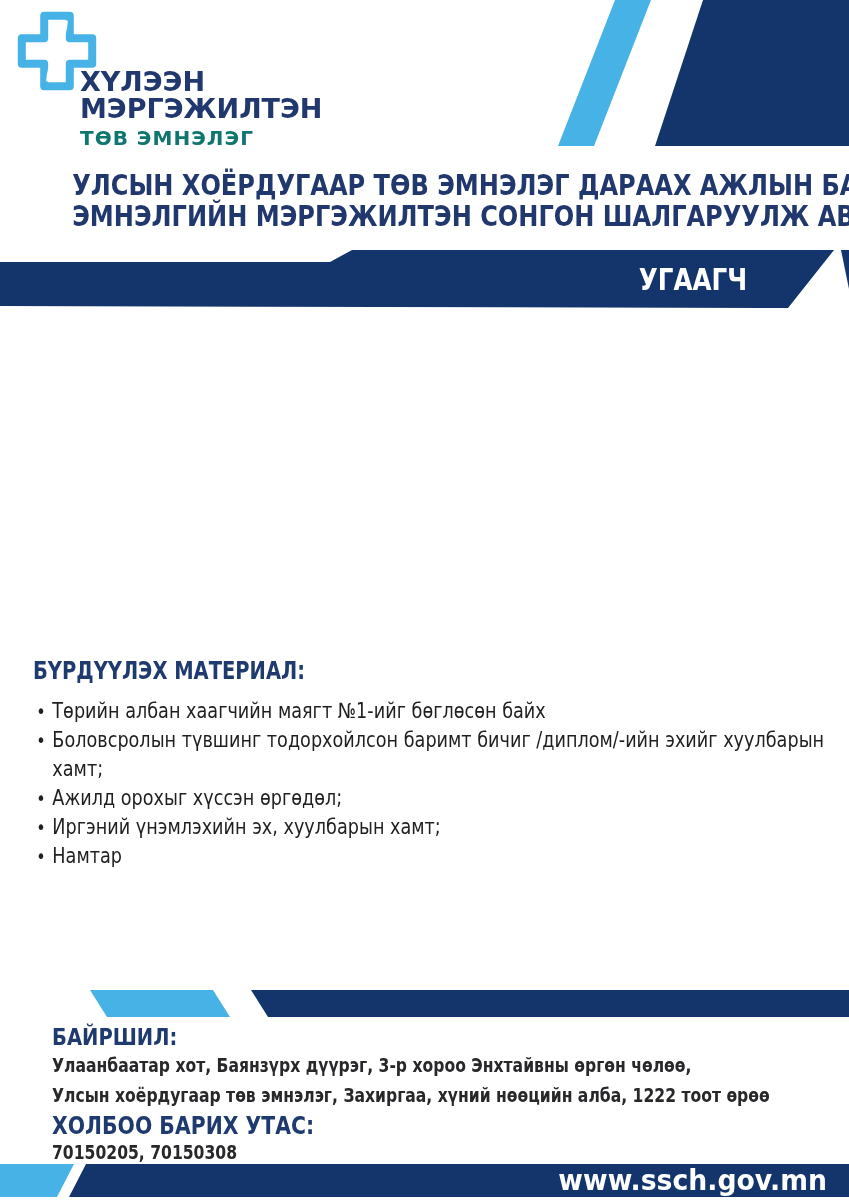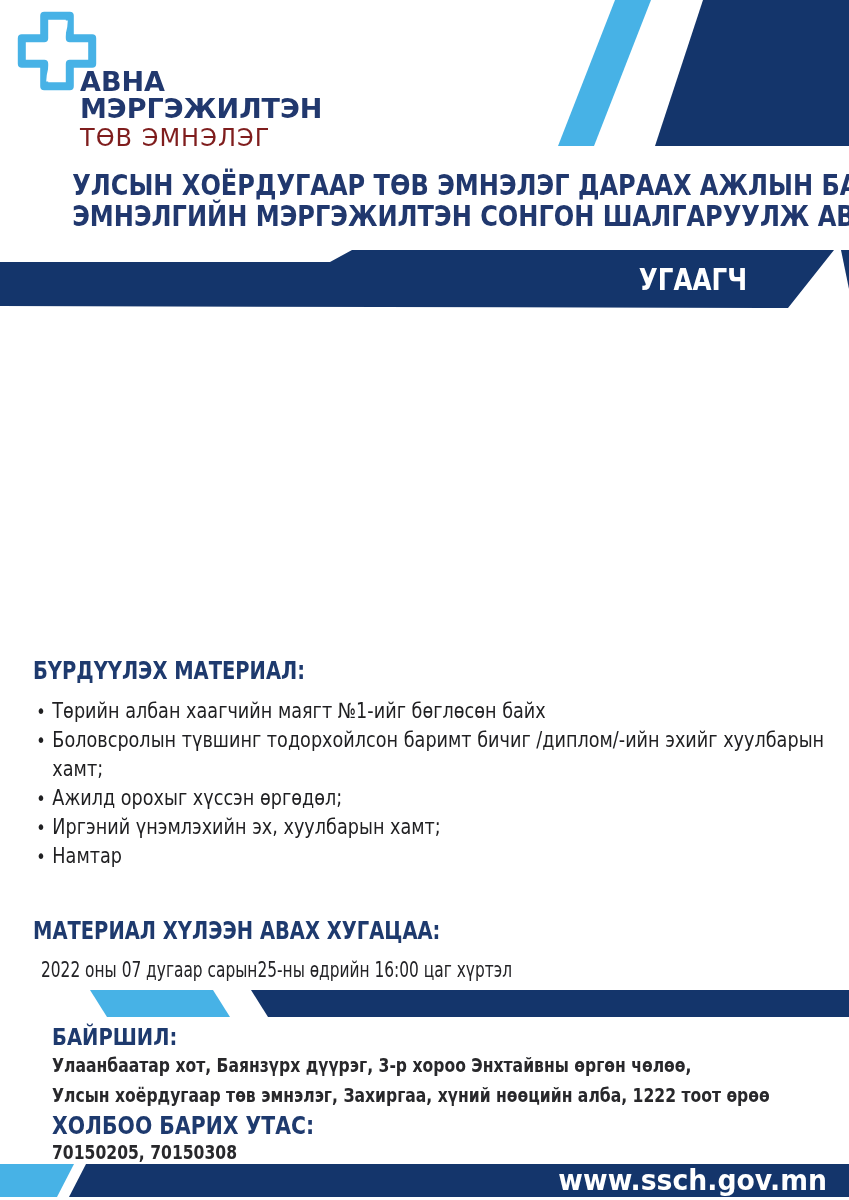--- a/index.html
+++ b/index.html
@@ -11,21 +11,21 @@
     overflow:hidden;
     font-family:"DejaVu Sans","Liberation Sans",sans-serif;
     color:#1f1f21;
   }
   .deco{position:absolute;left:0;top:0;width:849px;height:1200px;pointer-events:none;}
 
   
   .logo-cross{position:absolute;left:17px;top:10px;width:80px;height:82px;}
   .logo-text{position:absolute;left:80px;top:68px;line-height:27px;white-space:nowrap;}
   .logo-l1,.logo-l2{font-weight:bold;font-size:27px;color:#21386e;letter-spacing:0;}
-  .logo-l3{font-weight:normal;font-size:24px;color:#7f1d1d;letter-spacing:1px;margin-top:3px;}
+  .logo-l3{font-weight:bold;font-size:20px;color:#0f766e;letter-spacing:1px;margin-top:3px;}
 
   
   .title{
     position:absolute;left:0;top:170px;width:849px;
     text-align:center;font-weight:bold;font-size:29px;line-height:31px;
     color:#21386e;transform:scaleX(0.83);transform-origin:50% 0;
     white-space:nowrap;
   }
   .title span{display:block;}
 
@@ -101,21 +101,21 @@
     <polygon points="251,990 849,990 849,1017 268,1017" fill="#14356b"></polygon>
     <polygon points="0,1164 74,1164 57,1197 0,1197" fill="#47b2e6"></polygon>
     <polygon points="86,1164 849,1164 849,1197 69,1197" fill="#14356b"></polygon>
   </svg>
 
   <svg class="logo-cross" viewBox="0 0 100 100" aria-hidden="true">
     <path d="M34 6 H66 V34 H94 V66 H66 V94 H34 V66 H6 V34 H34 Z" fill="none" stroke="#47b2e6" stroke-width="10" stroke-linejoin="round"></path>
     <path d="M60 12 C60 38 40 62 40 88" fill="none" stroke="#ffffff" stroke-width="7"></path>
   </svg>
   <div class="logo-text">
-    <div class="logo-l1">АВНА</div>
+    <div class="logo-l1">ХҮЛЭЭН</div>
     <div class="logo-l2">МЭРГЭЖИЛТЭН</div>
     <div class="logo-l3">ТӨВ ЭМНЭЛЭГ</div>
   </div>
 
   <h1 class="title" style="margin:0;">
     <span>УЛСЫН ХОЁРДУГААР ТӨВ ЭМНЭЛЭГ ДАРААХ АЖЛЫН БАЙРАНД</span>
     <span>ЭМНЭЛГИЙН МЭРГЭЖИЛТЭН СОНГОН ШАЛГАРУУЛЖ АВНА</span>
   </h1>
 
   <div class="banner-label">УГААГЧ</div>
@@ -125,24 +125,20 @@
     <h2>БҮРДҮҮЛЭХ МАТЕРИАЛ:</h2>
     <ul class="bullets bullets-mat">
       <li>Төрийн албан хаагчийн маягт №1-ийг бөглөсөн байх</li>
       <li>Боловсролын түвшинг тодорхойлсон баримт бичиг /диплом/-ийн эхийг хуулбарын хамт;</li>
       <li>Ажилд орохыг хүссэн өргөдөл;</li>
       <li>Иргэний үнэмлэхийн эх, хуулбарын хамт;</li>
       <li>Намтар</li>
     </ul>
   </section>
 
-  <section class="sec sec-time">
-    <h2>МАТЕРИАЛ ХҮЛЭЭН АВАХ ХУГАЦАА:</h2>
-    <div class="deadline-text">2022 оны 07 дугаар сарын25-ны өдрийн 16:00 цаг хүртэл</div>
-  </section>
 
   <section class="loc">
     <h3 class="loc-h" style="margin:0;">БАЙРШИЛ:</h3>
     <div class="loc-line">Улаанбаатар хот, Баянзүрх дүүрэг, 3-р хороо Энхтайвны өргөн чөлөө,</div>
     <div class="loc-line">Улсын хоёрдугаар төв эмнэлэг, Захиргаа, хүний нөөцийн алба, 1222 тоот өрөө</div>
     <h3 class="loc-phone-h" style="margin:2px 0 0 0;">ХОЛБОО БАРИХ УТАС:</h3>
     <div class="loc-phones">70150205, 70150308</div>
   </section>
 
   <div class="site">www.ssch.gov.mn</div>

